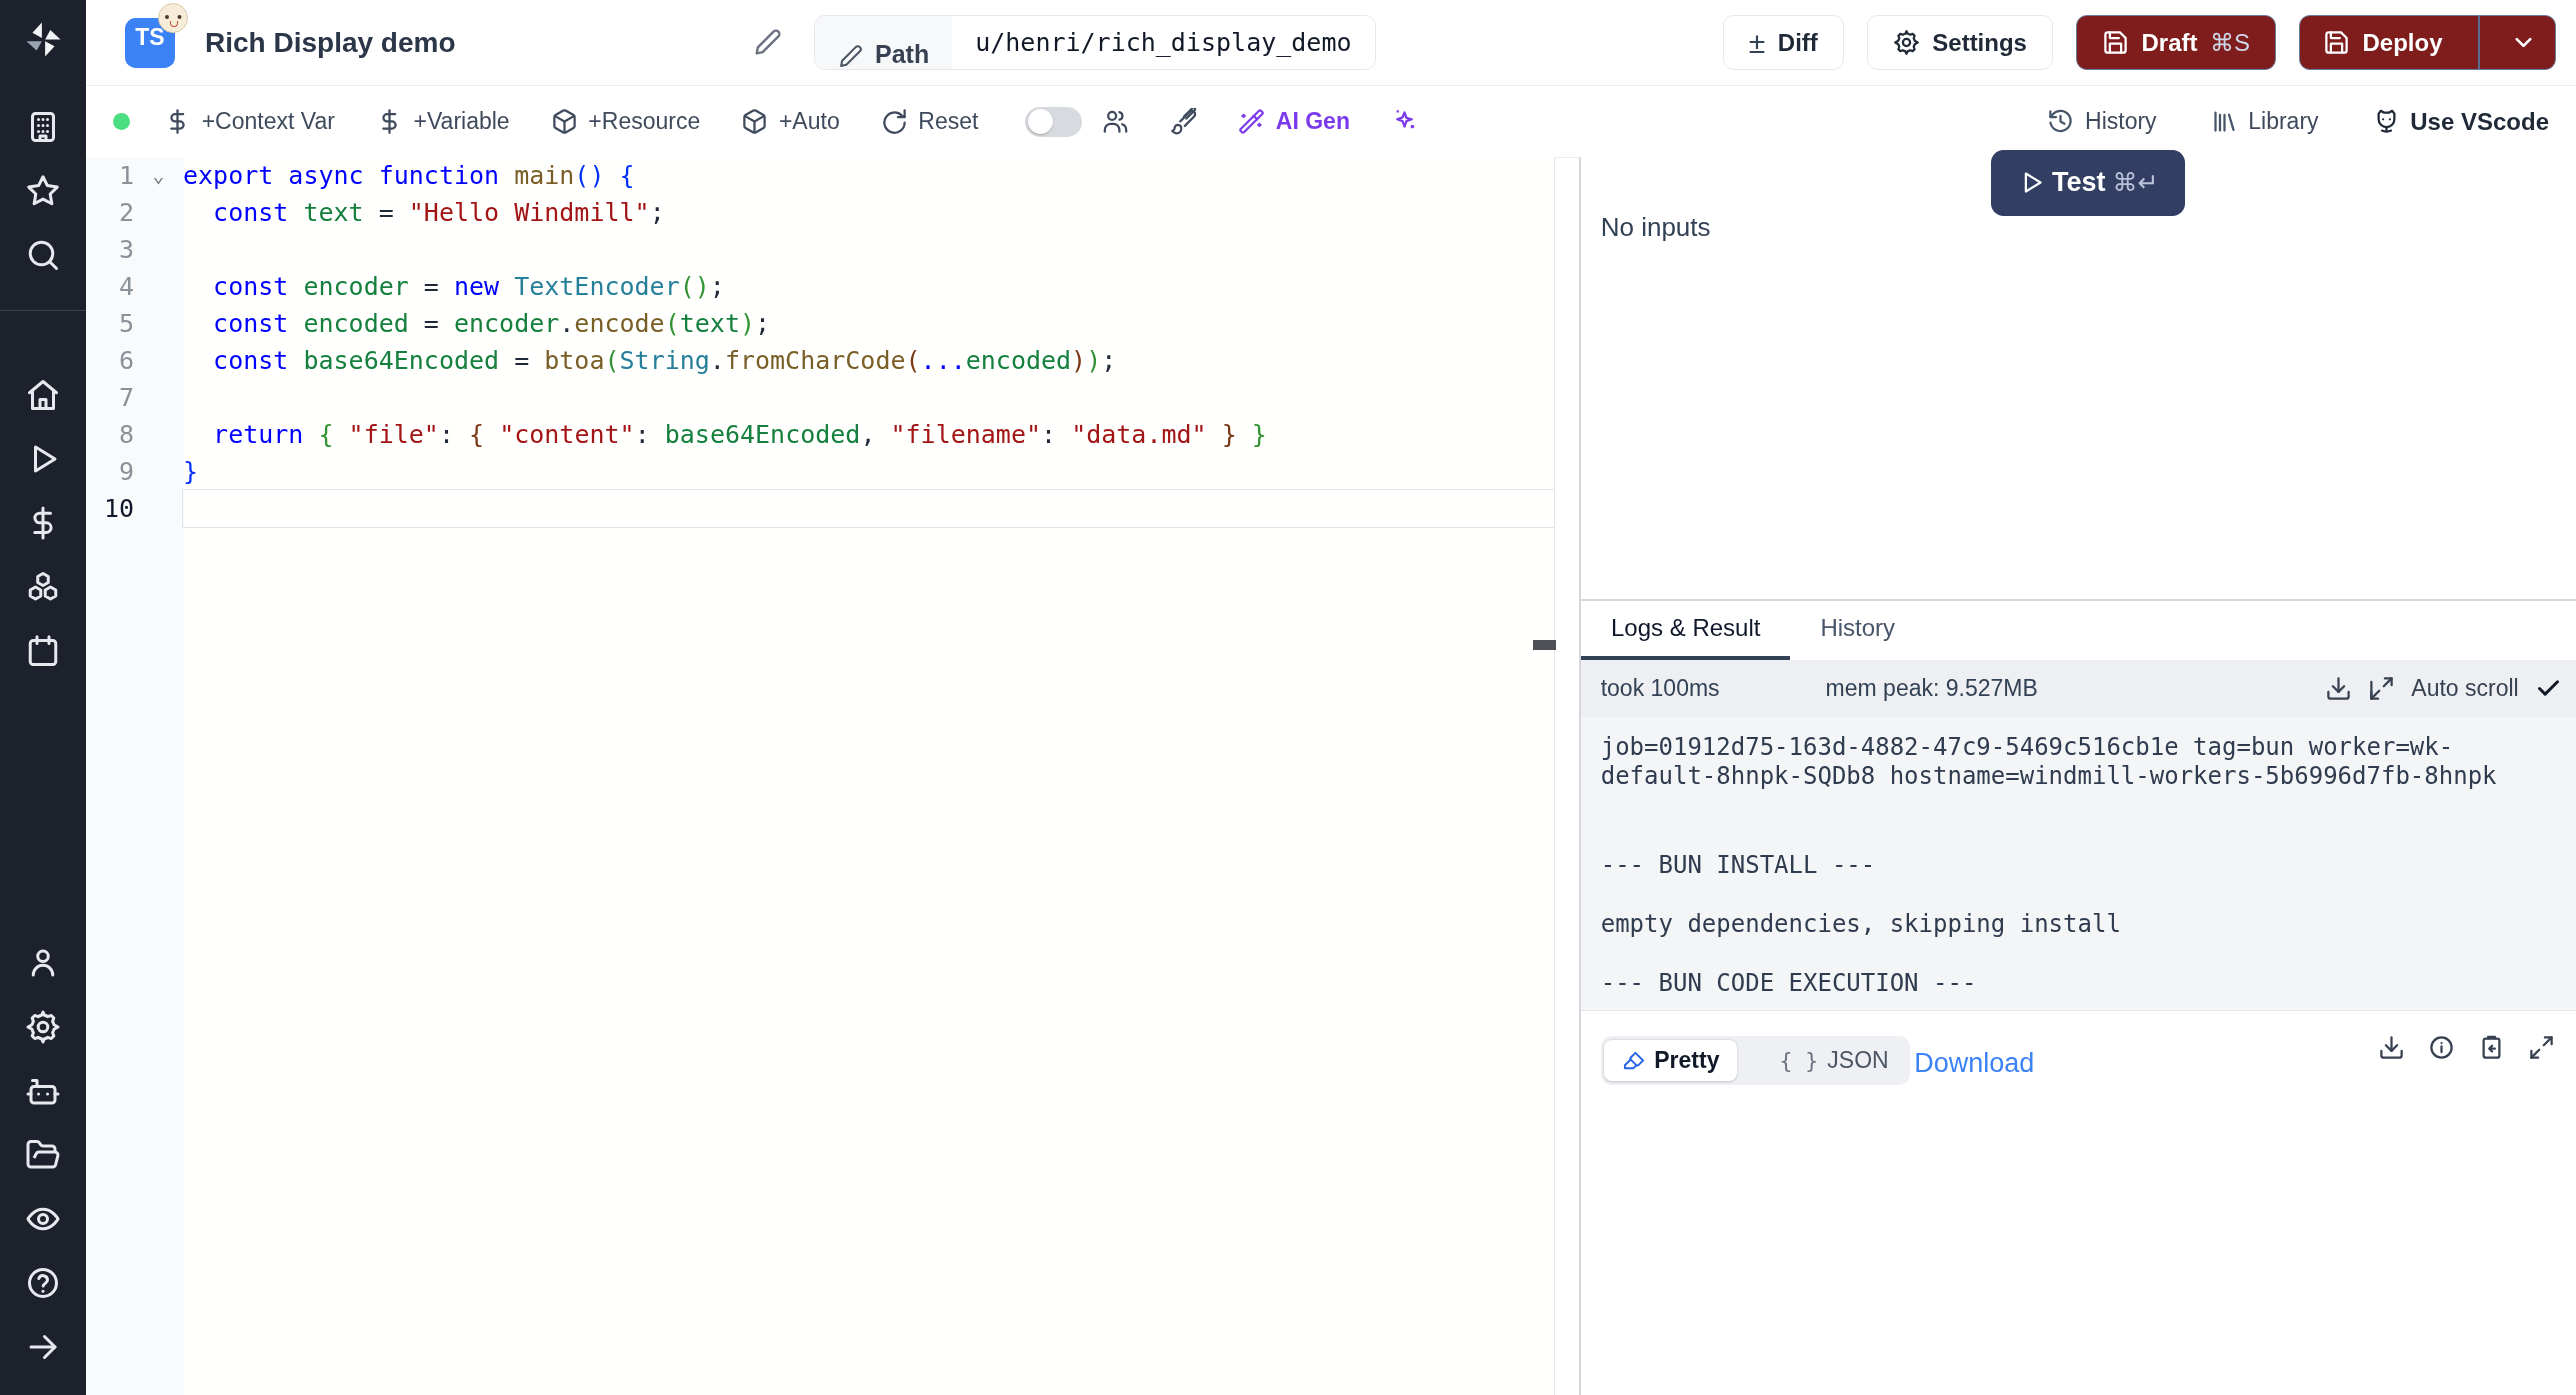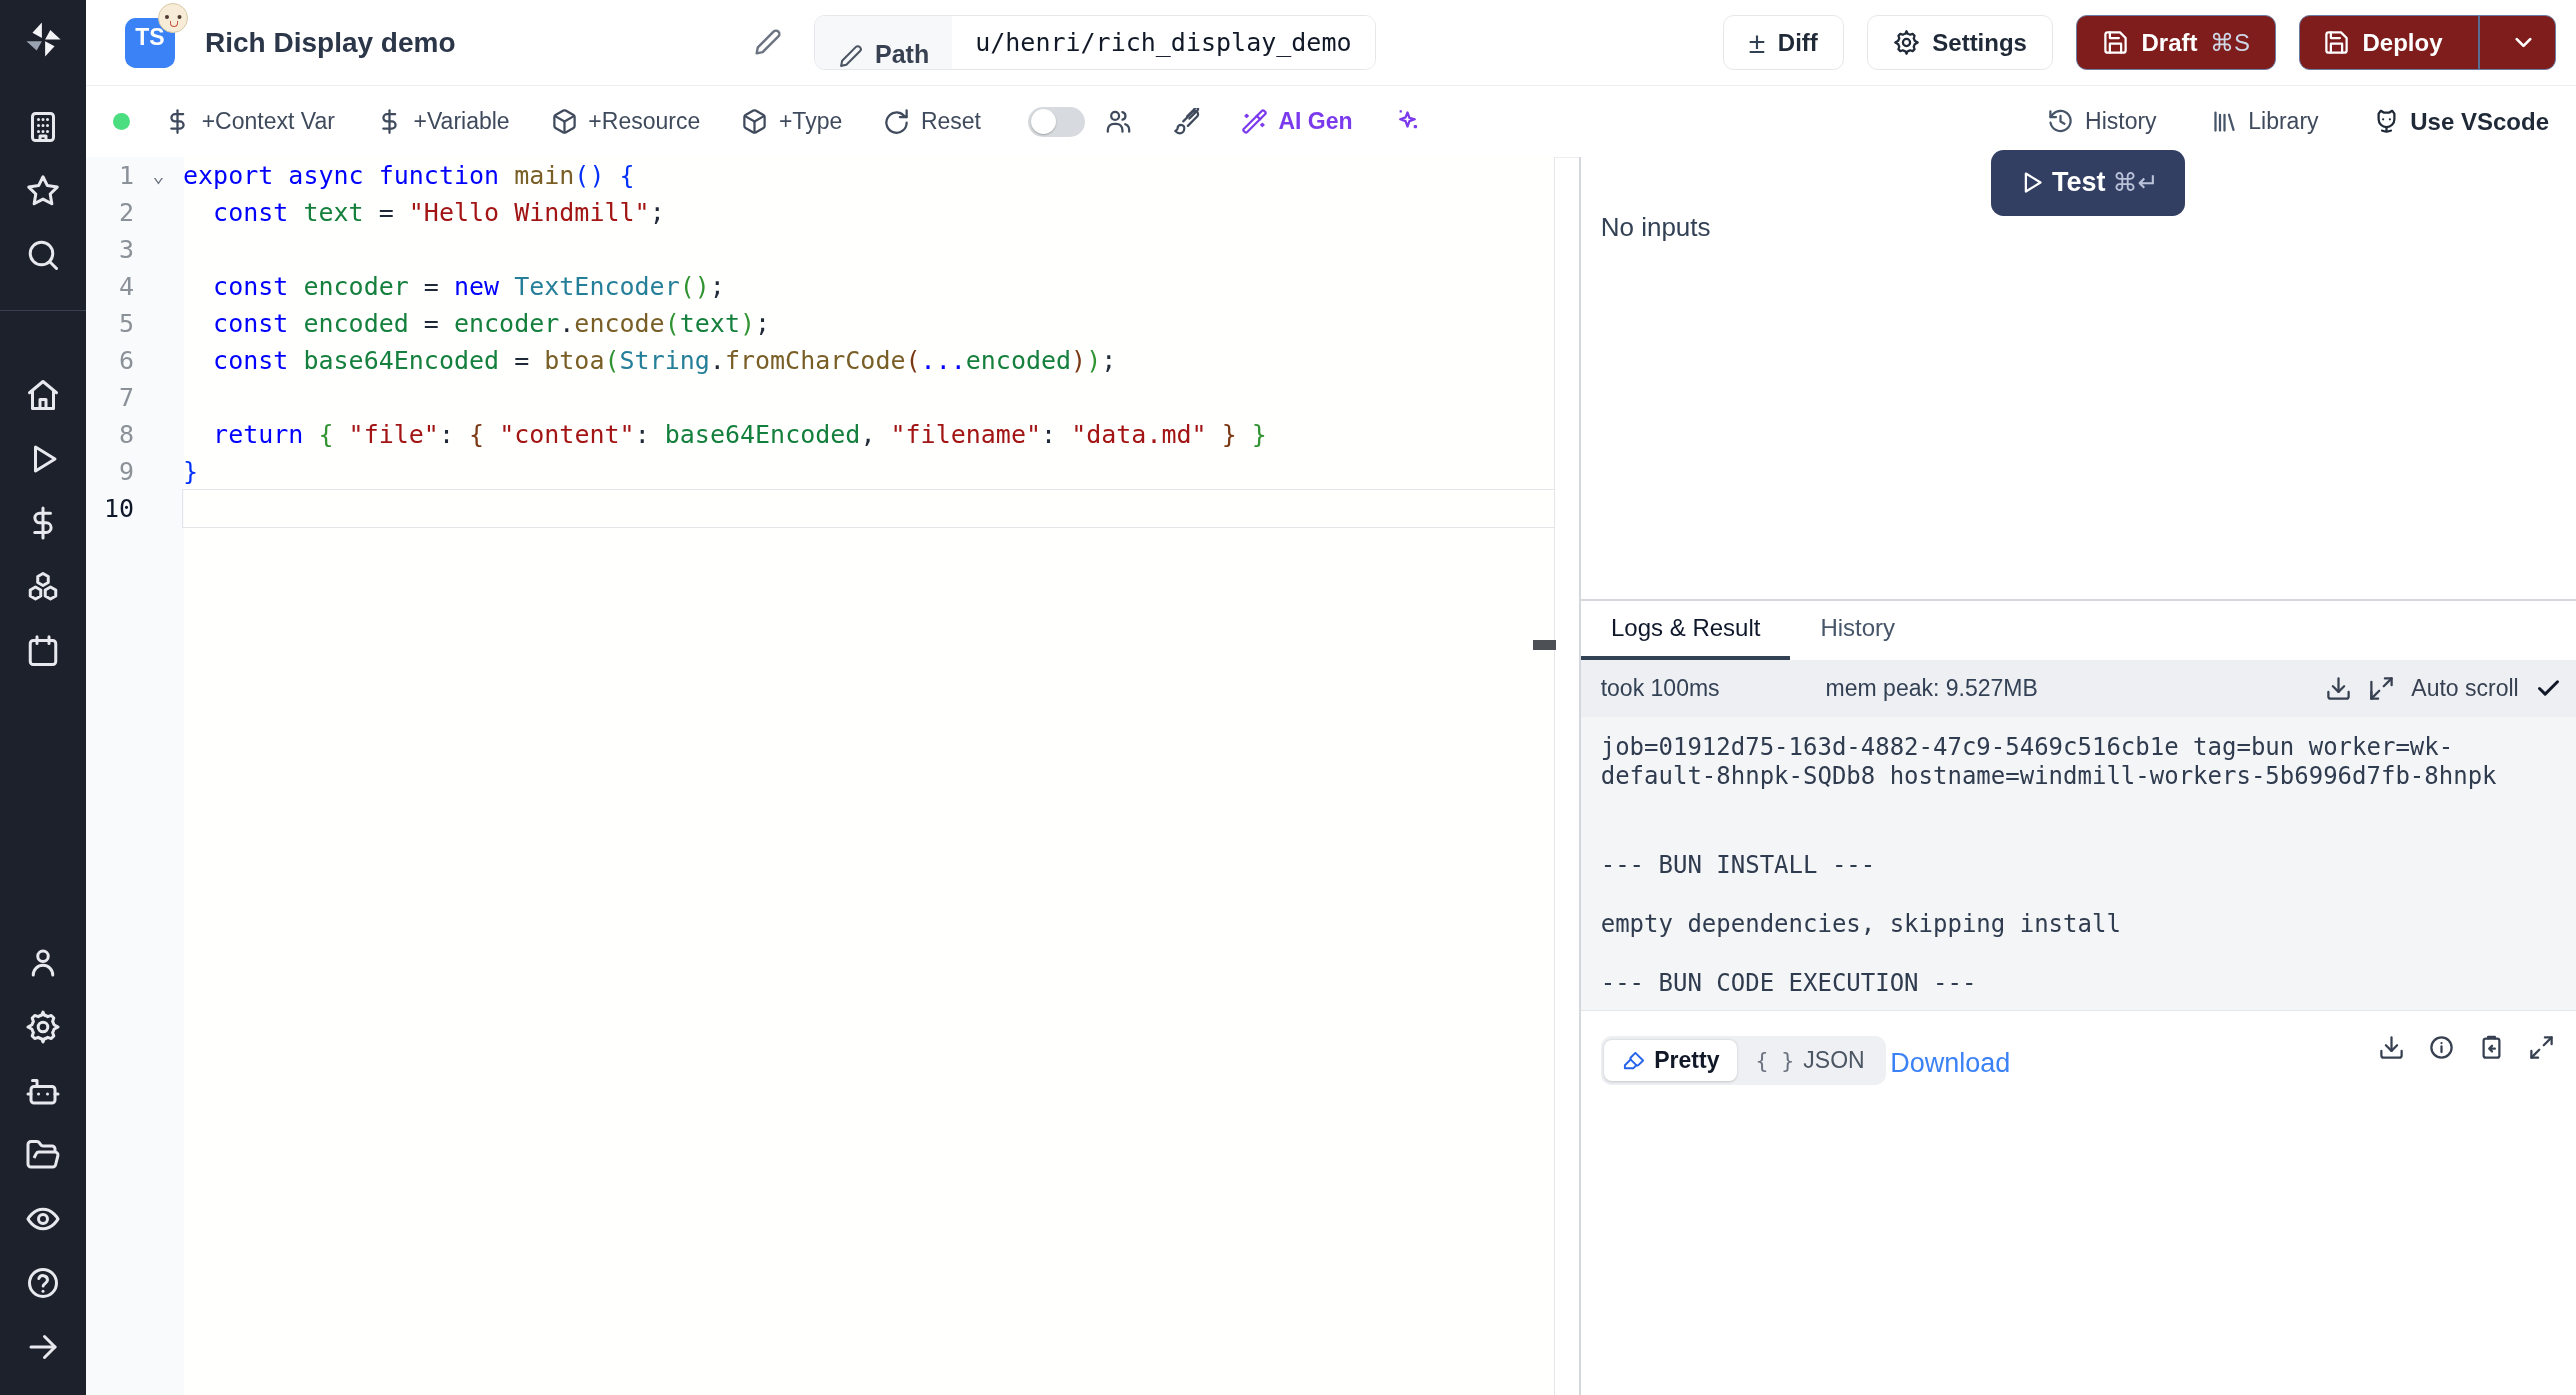--- a/index.html
+++ b/index.html
@@ -76,21 +76,21 @@
   .tab.active { border-bottom-color:#334155; }
   .tab.inactive { color:#475569; }
   .statsbar { height:57px; background:#edeff2; display:flex; align-items:center; font-size:23px; color:#334155; }
   .statsbar .took { margin-left:19.7px; }
   .statsbar .mem { margin-left:106px; }
   .statsbar .sb-right { margin-left:auto; display:flex; align-items:center; gap:16px; margin-right:14.3px; color:#374151; }
   .statsbar .sb-right svg { width:27px; height:27px; cursor:pointer; }
   .logbox { height:293px; background:#f4f5f7; padding:16px 19.7px; font-family:"DejaVu Sans Mono", monospace; font-size:24px; line-height:29.5px; color:#2f3b4e; white-space:pre-wrap; word-break:break-word; overflow:hidden; }
 
   .result-area { border-top:1.8px solid #e5e7eb; background:#fff; padding:14.3px 19.7px; position:relative; height:385px; }
-  .seg { display:inline-flex; background:#eef0f3; border-radius:10.7px; padding:3.6px; }
+  .seg { display:inline-flex; background:#eef0f3; border-radius:10.7px; padding:3.6px;gap:24px; }
   .seg .opt { display:flex; align-items:center; gap:9px; font-size:23px; padding:7.2px 18px; border-radius:8px; color:#4b5563; cursor:pointer; }
   .seg .opt.active { background:#fff; box-shadow:0 0.9px 2.7px rgba(0,0,0,.18); color:#111827; font-weight:700; }
   .seg .braces { font-family:"DejaVu Sans Mono", monospace; color:#6b7280; font-size:21.5px; }
   .res-icons { position:absolute; right:21.5px; top:23px; display:flex; gap:23px; color:#374151; }
   .res-icons svg { width:27px; height:27px; cursor:pointer; }
   .dl-link { display:inline-block; margin-top:23px; font-size:27px; color:#3b82f6; cursor:pointer; }
 </style>
 </head>
 <body>
 
@@ -285,21 +285,21 @@
         <path d="M12 22V12"></path>
       </svg>
     <span>+Resource</span>
   </div>
   <div class="t2-item gap34">
     <svg viewBox="0 0 24 24" fill="none" stroke="#3f4a5c" stroke-width="2" stroke-linejoin="round">
         <path d="M21 8a2 2 0 0 0-1-1.7l-7-4a2 2 0 0 0-2 0l-7 4A2 2 0 0 0 3 8v8a2 2 0 0 0 1 1.7l7 4a2 2 0 0 0 2 0l7-4a2 2 0 0 0 1-1.7z"></path>
         <path d="M3.3 7l8.7 5 8.7-5"></path>
         <path d="M12 22V12"></path>
       </svg>
-    <span>+Type</span>
+    <span>+Auto</span>
   </div>
   <div class="t2-item gap34">
     <svg viewBox="0 0 24 24" fill="none" stroke="#3f4a5c" stroke-width="2" stroke-linecap="round" stroke-linejoin="round">
         <path d="M21 2v6h-6"></path>
         <path d="M21 13a9 9 0 1 1-2.64-6.36L21 8"></path>
       </svg>
     <span>Reset</span>
   </div>
   <div class="toggle">
       <span class="knob"></span>

